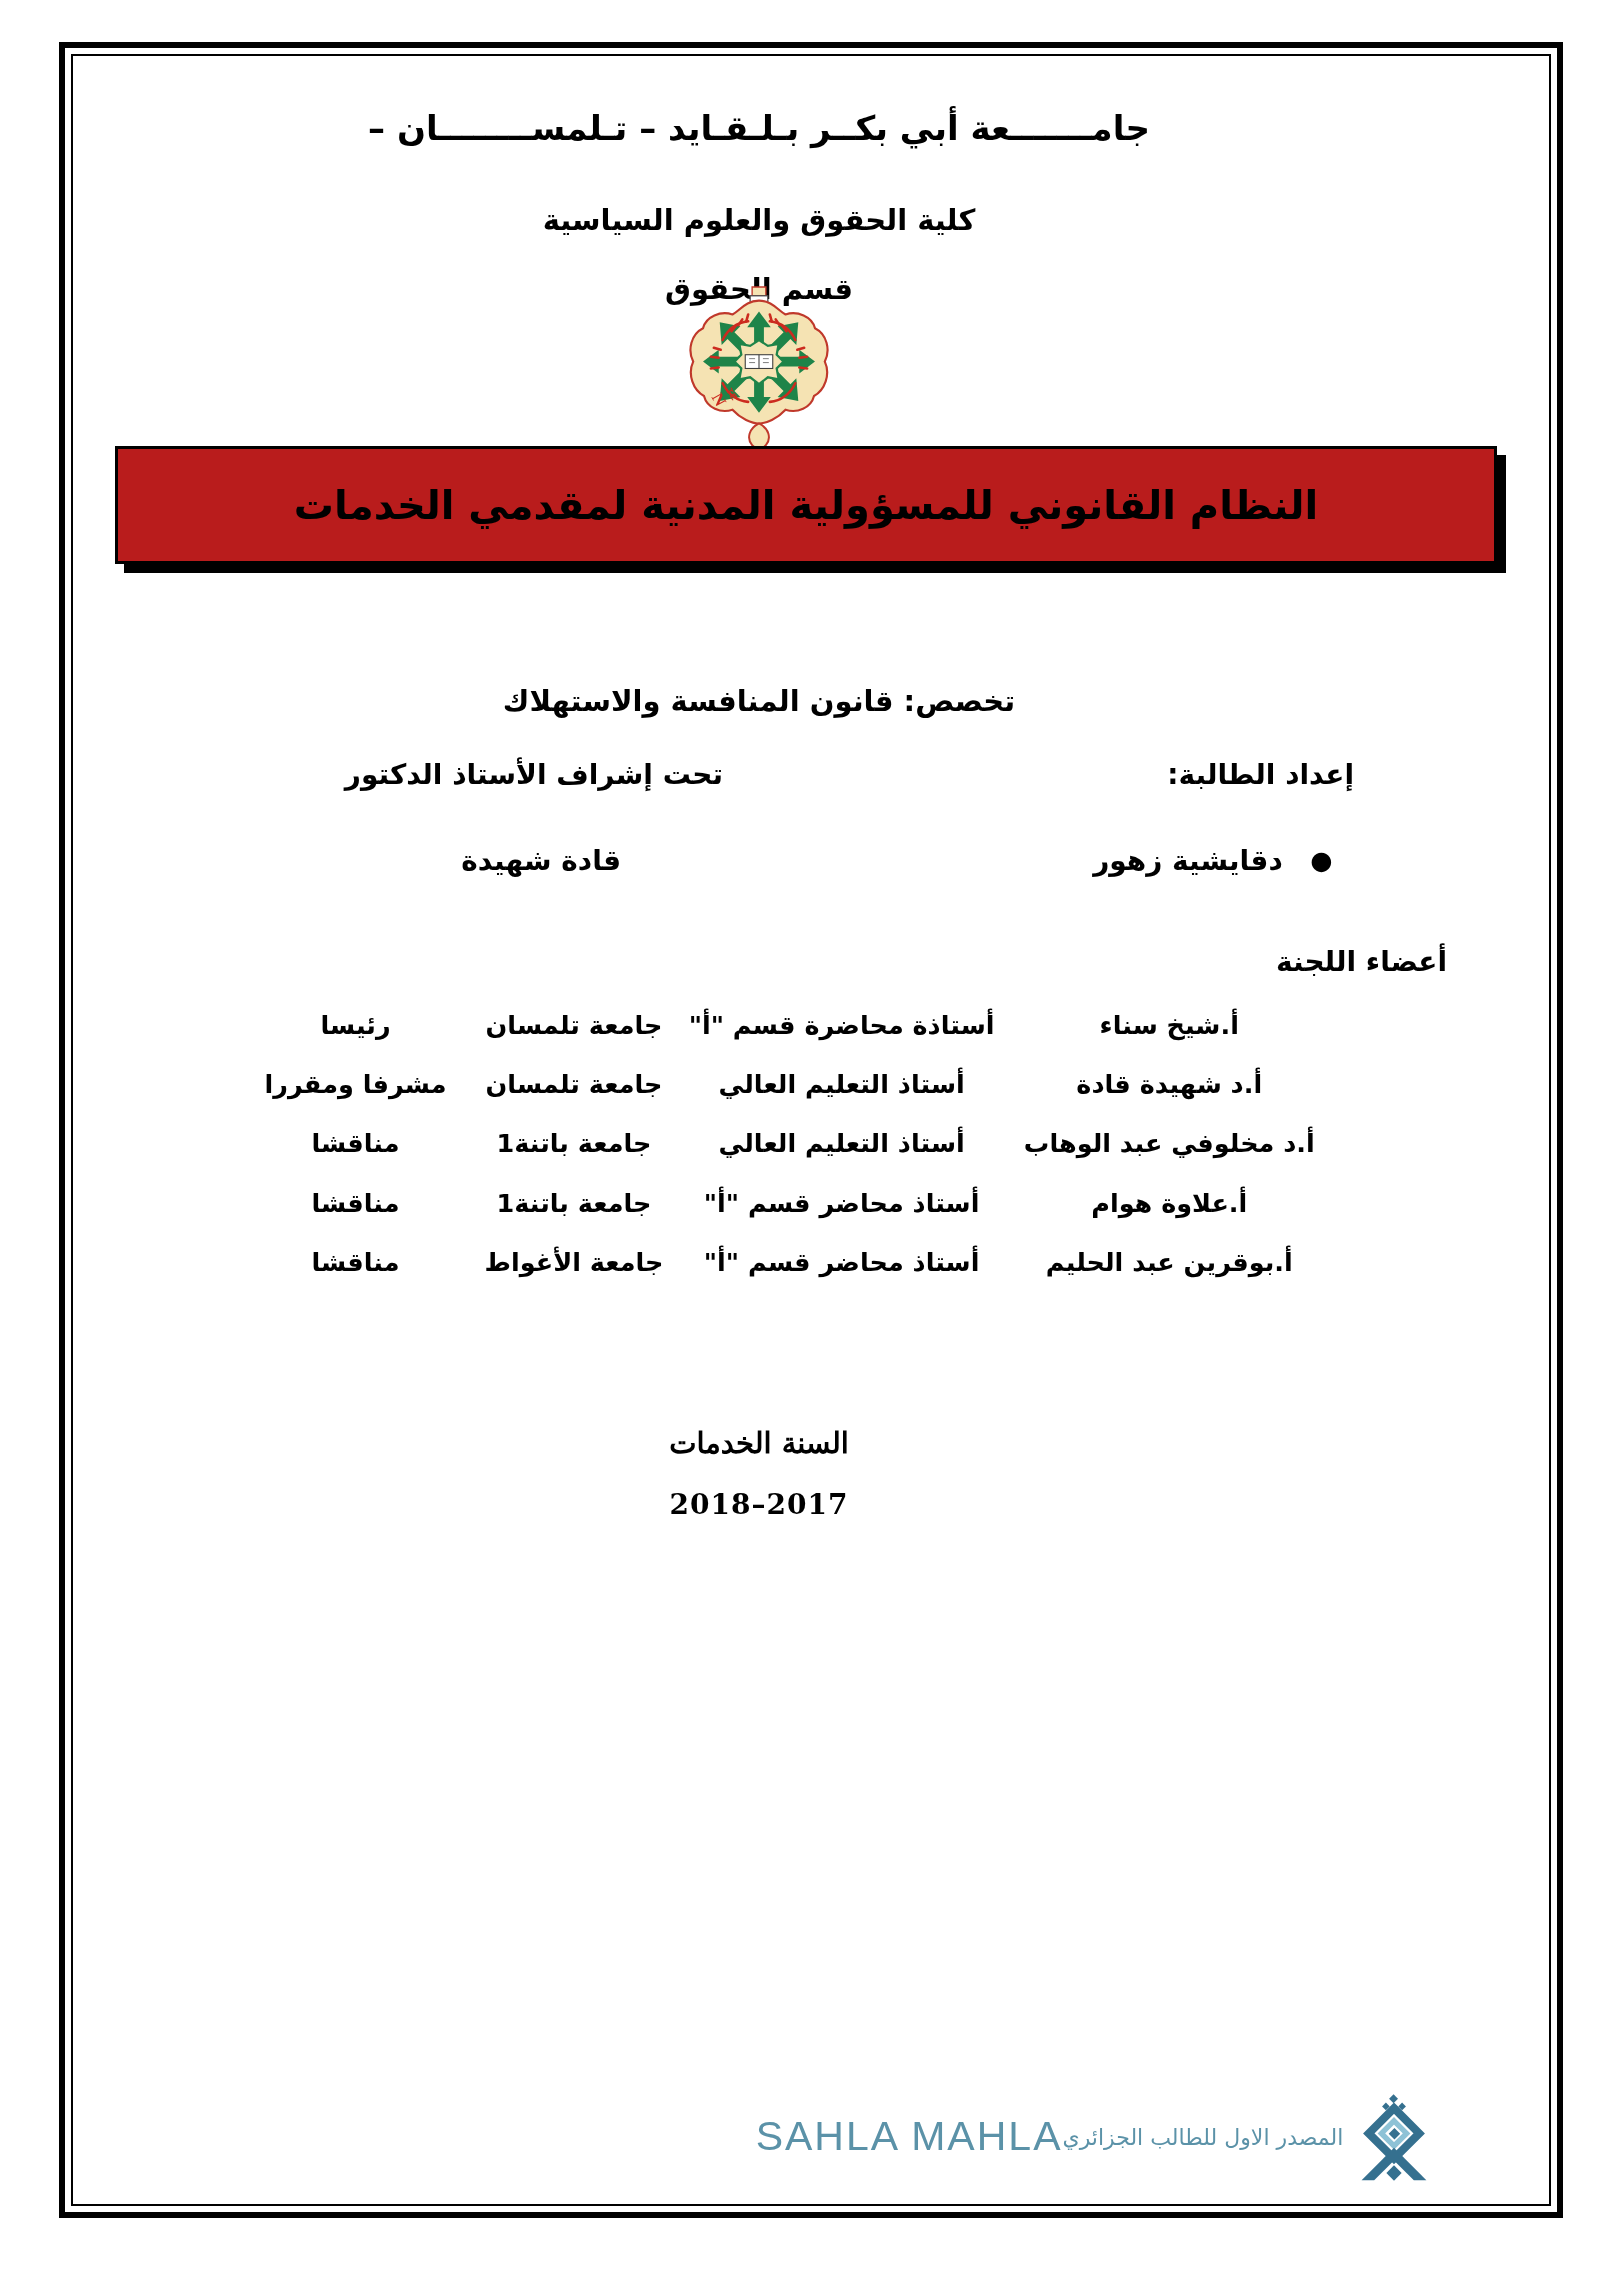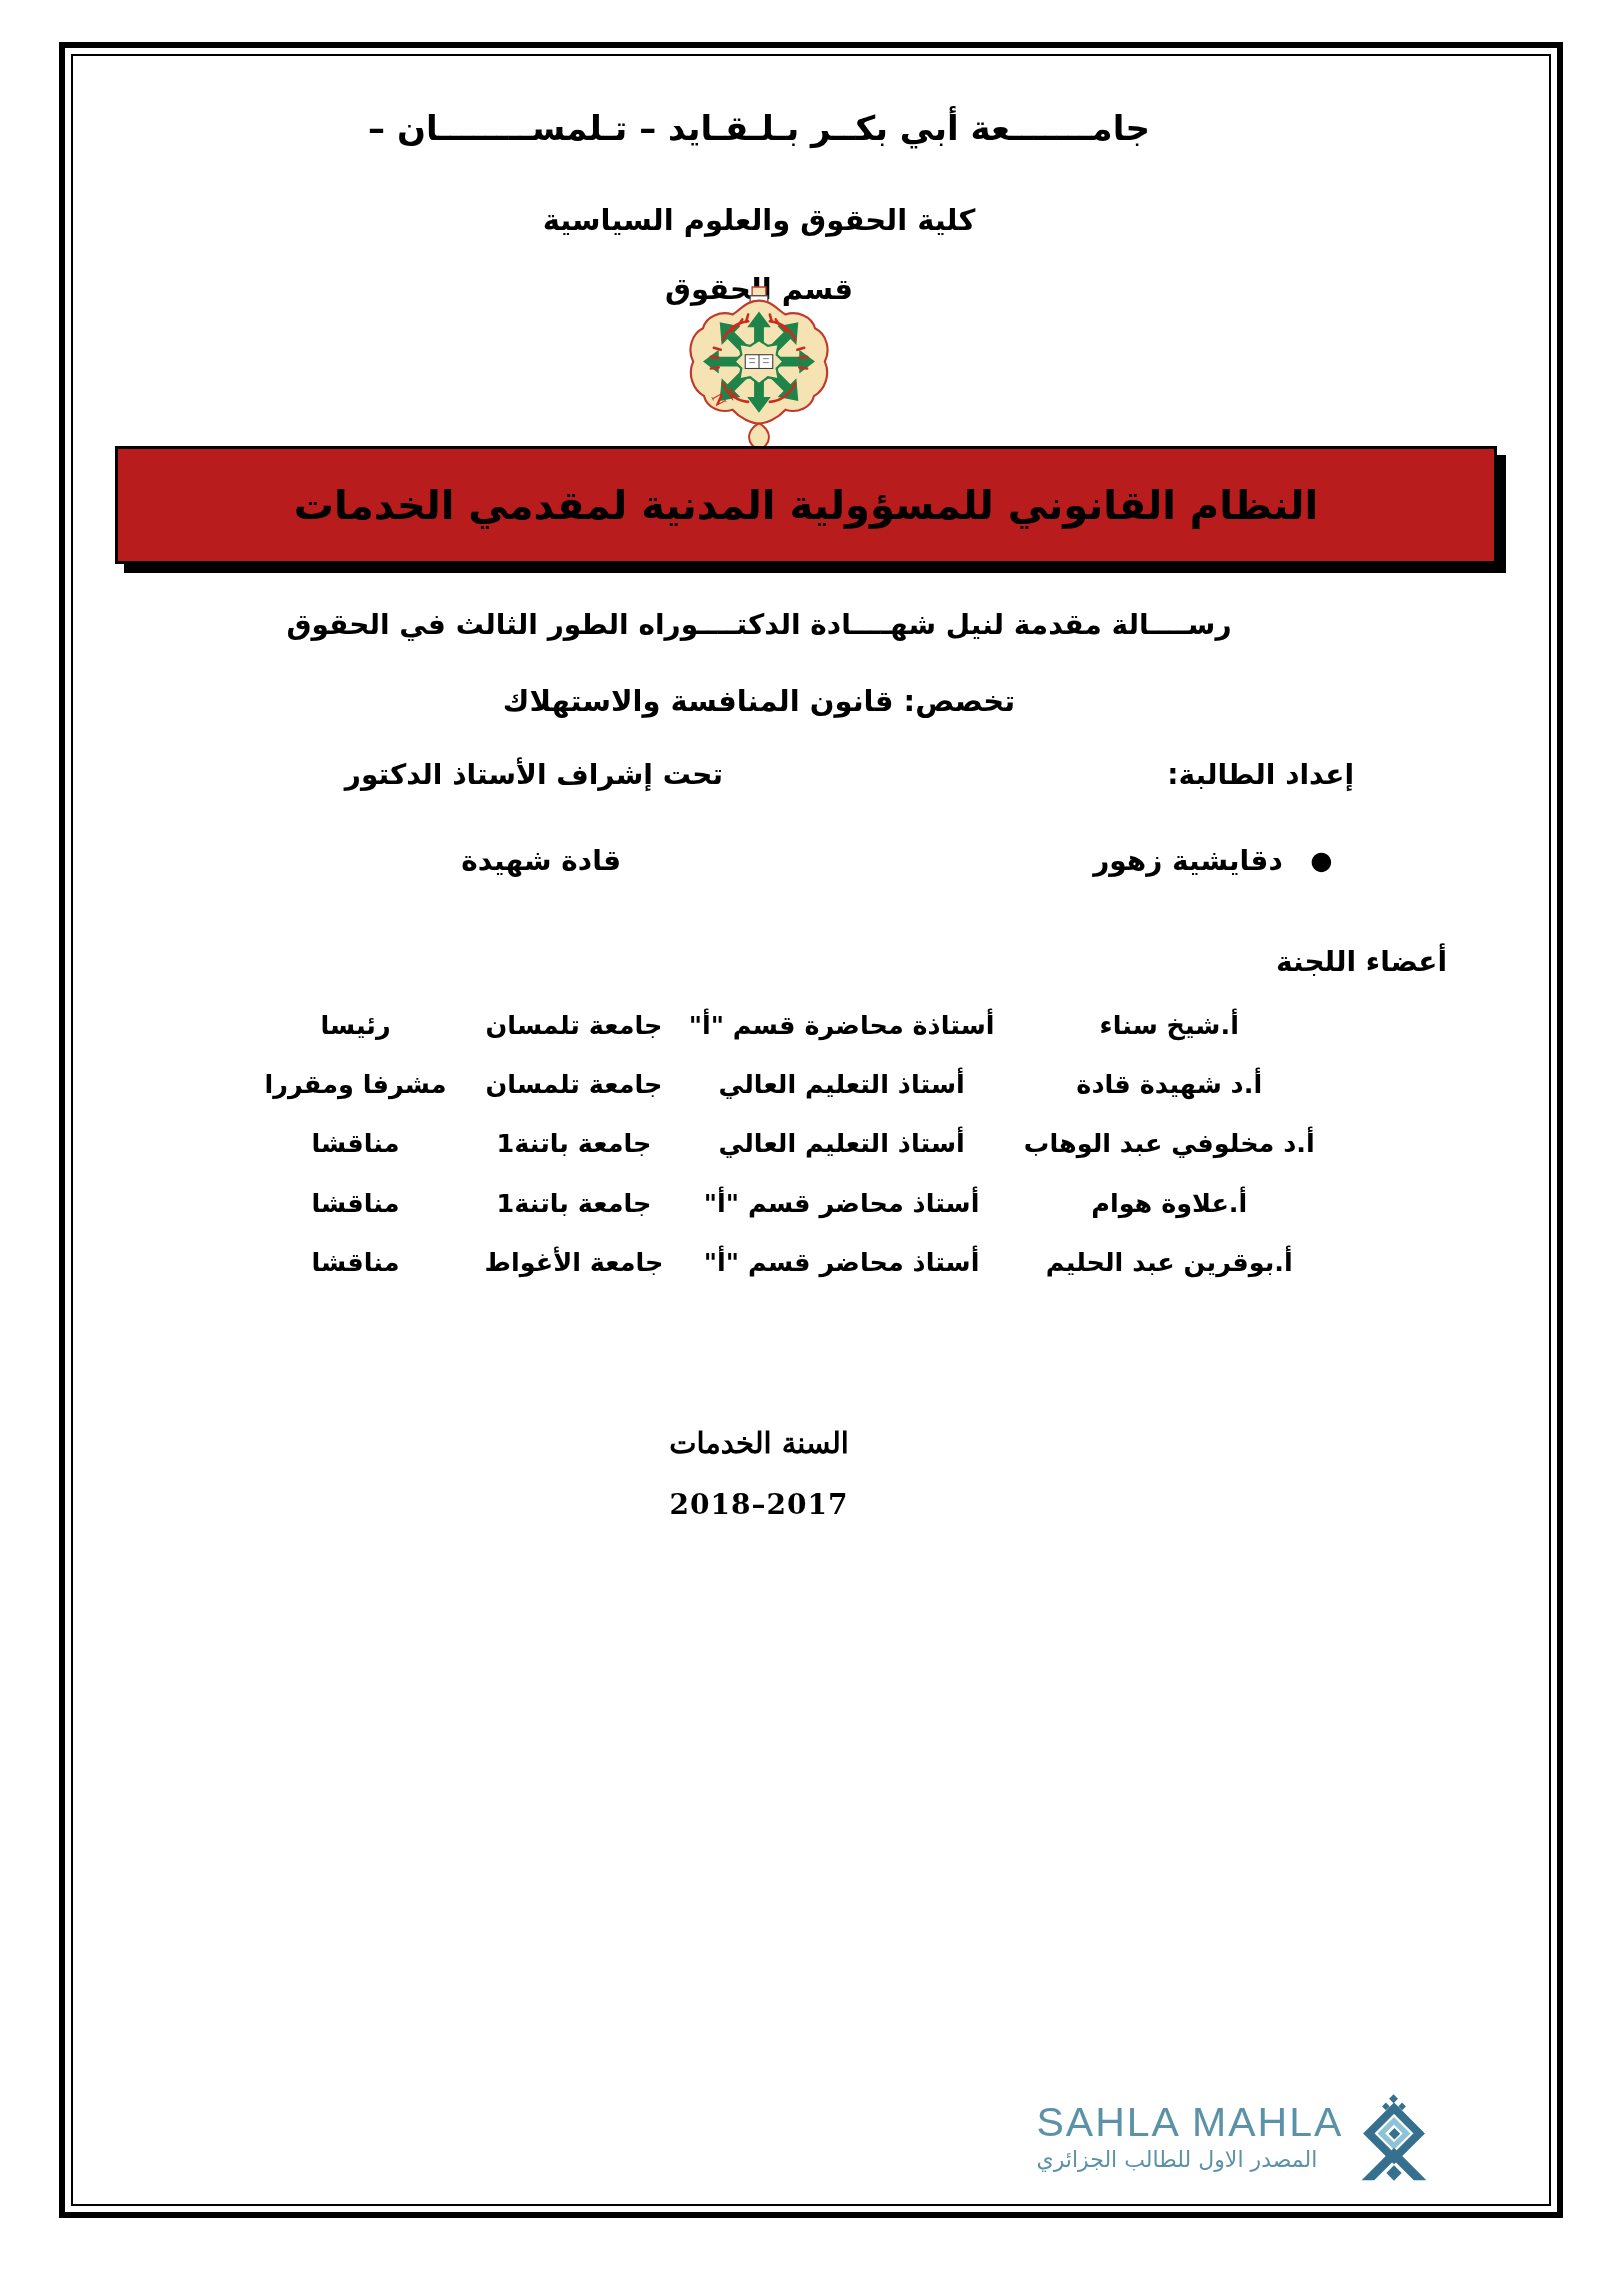--- a/index.html
+++ b/index.html
@@ -251,22 +251,22 @@
     right: 7.8px;
     bottom: 24.5px;
     display: flex;
     flex-direction: row;
     align-items: center;
     gap: 5.9px;
     direction: ltr;
   }
   #watermark-text-block {
     display: flex;
-    flex-direction: column;
-    align-items: flex-start;
+    flex-direction: row;
+    align-items: center;
   }
   #watermark-title {
     font-family: "Liberation Sans", sans-serif;
     font-size: 41px;
     letter-spacing: 2px;
     color: #5B92A8;
     line-height: 1.05;
   }
   #watermark-tagline {
     font-family: "DejaVu Sans", sans-serif;
@@ -367,21 +367,20 @@
     </svg>
   </div>
 
   <div id="title-box-wrap">
     <div id="title-box-shadow"></div>
     <div id="title-box">
       <div id="thesis-title">النظام القانوني للمسؤولية المدنية لمقدمي الخدمات</div>
     </div>
   </div>
 
-  <div id="degree-statement">رســــالة مقدمة لنيل شهــــادة الدكتــــوراه الطور الثالث في الحقوق</div>
 
   <div id="specialization">تخصص: قانون المنافسة والاستهلاك</div>
 
   <div id="author-supervisor">
 
     <div class="as-col" id="supervisor-col">
       <div class="as-label">تحت إشراف الأستاذ الدكتور</div>
       <div class="as-name" id="supervisor-name">قادة شهيدة</div>
     </div>
 

